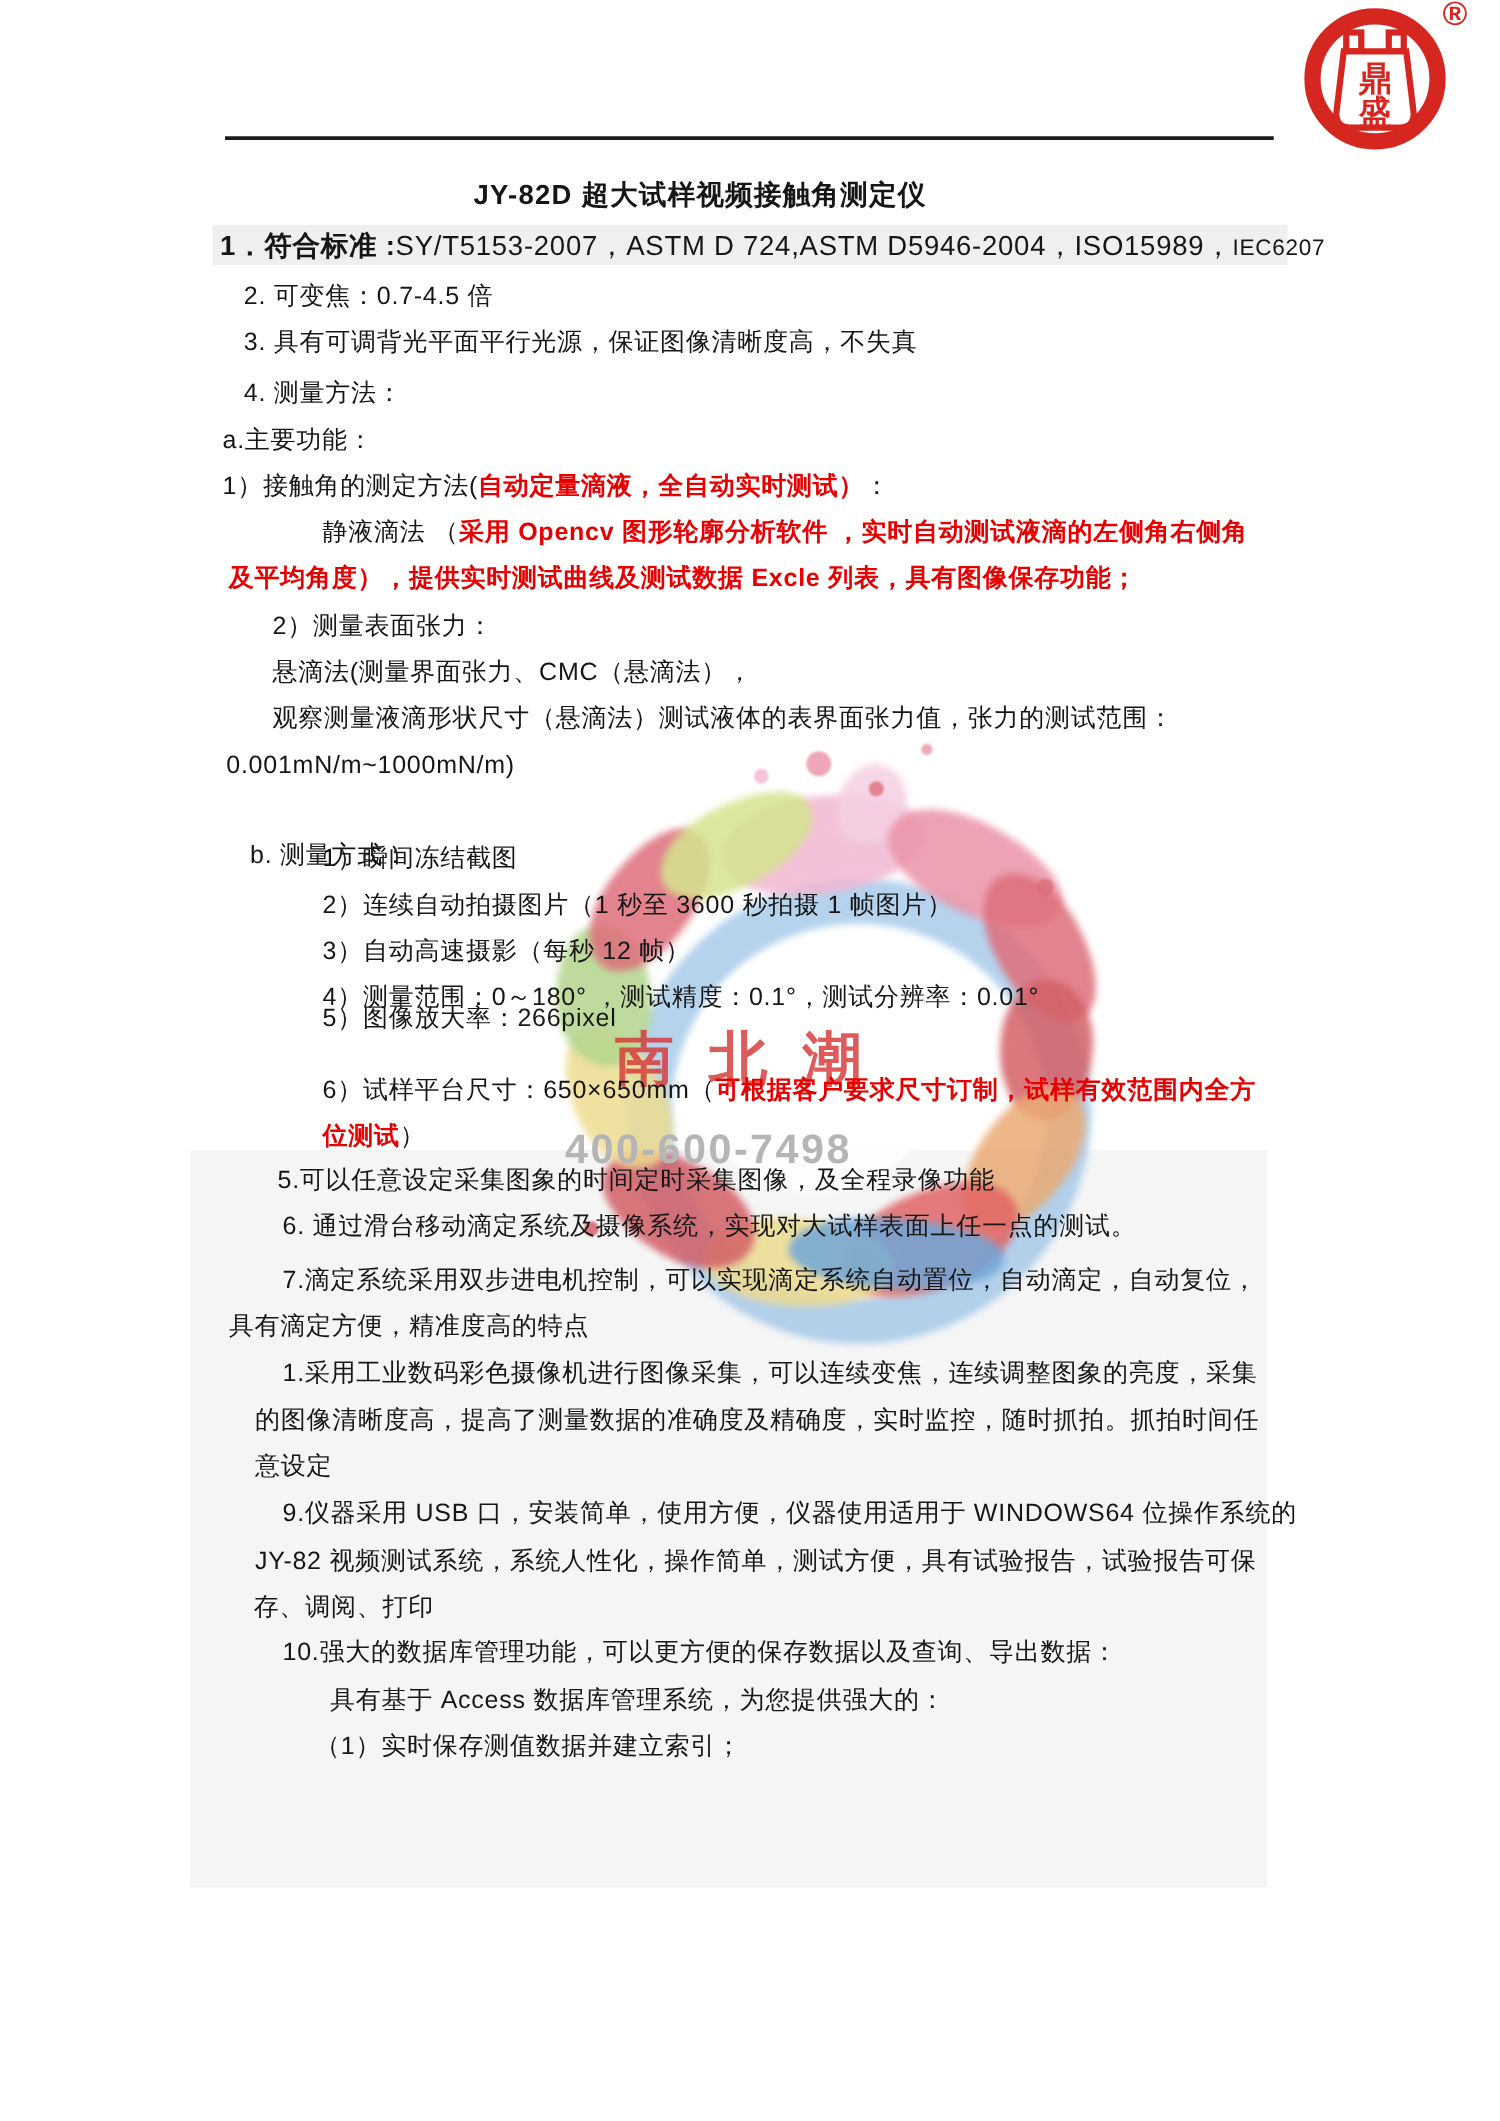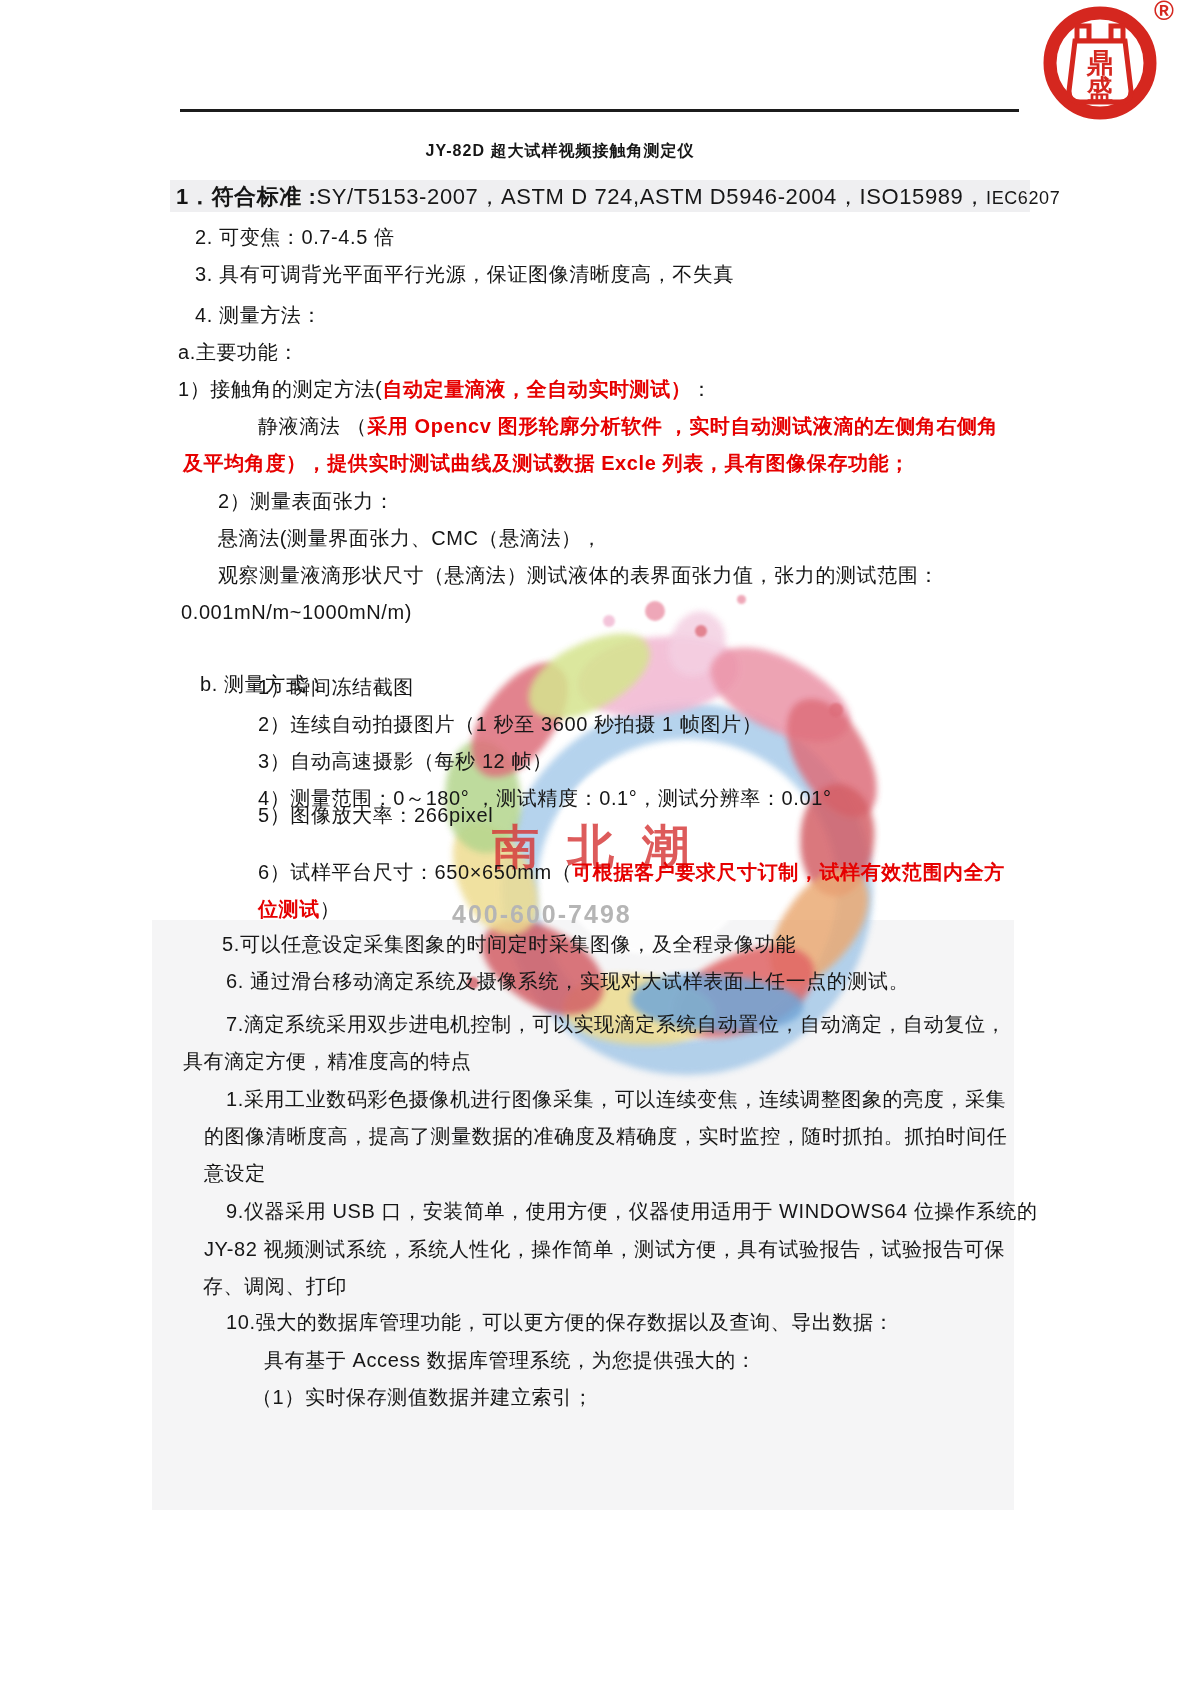--- a/index.html
+++ b/index.html
@@ -19,40 +19,40 @@
   .line1-band{position:absolute;z-index:0;background:#efeff1;}
   .top-rule{position:absolute;left:180px;top:109px;width:839px;height:3px;background:var(--rule);z-index:3;}
 
   
   .logo-wrap{position:absolute;left:1038px;top:0px;width:160px;height:132px;z-index:3;}
   .registered{position:absolute;left:116px;top:-4px;font-size:27px;font-weight:bold;color:var(--logo-red);}
 
   
   .doc-title{
     position:absolute;left:0;top:141px;width:1120px;text-align:center;
-    font-size:16px;font-weight:bold;letter-spacing:1px;z-index:2;white-space:nowrap;
+    font-size:22px;font-weight:bold;letter-spacing:1px;z-index:2;white-space:nowrap;
   }
   .doc-line{position:absolute;white-space:nowrap;font-size:20px;line-height:27px;letter-spacing:.6px;z-index:2;}
   .seg-red{color:var(--red);font-weight:bold;}
   .seg-b{font-weight:bold;margin-top:12px;}
 
   
   .watermark{position:absolute;left:437px;top:645px;width:440px;height:415px;z-index:1;opacity:.88;}
   .blob{position:absolute;filter:blur(3px);border-radius:48% 52% 55% 45%/55% 45% 52% 48%;}
   .wm-ring{position:absolute;left:64px;top:58px;width:300px;height:300px;border-radius:50%;
            border:36px solid transparent;filter:blur(3px);opacity:.75;}
   .wm-core{position:absolute;left:116px;top:110px;width:200px;height:200px;border-radius:50%;background:#ffffff;filter:blur(2px);}
   .wm-dot{position:absolute;border-radius:50%;filter:blur(1px);}
   .wm-brand{position:absolute;left:492px;top:816px;font-size:47px;font-weight:bold;
             letter-spacing:28px;color:rgba(213,55,55,.82);z-index:1;white-space:nowrap;}
   .wm-domain{position:absolute;left:452px;top:862px;z-index:1;white-space:nowrap;
              font-size:38px;font-weight:bold;color:#9b9b9b;letter-spacing:1px;}
   .wm-tld{font-size:35px;color:#c4c4c4;font-weight:bold;}
   .wm-phone{position:absolute;left:452px;top:900px;z-index:1;white-space:nowrap;
-            font-size:25px;font-weight:bold;color:#b5b5b5;letter-spacing:2px;}
+            font-size:33px;font-weight:bold;color:#b5b5b5;letter-spacing:2px;}
 </style>
 </head>
 <body>
 
 <div class="page">
 
   <div class="line1-band" style="left:170px;top:180px;width:860px;height:32px;"></div>
   <div class="content-panel" style="left:152px;top:920px;width:862px;height:590px;"></div>
 
   <div class="top-rule"></div>

